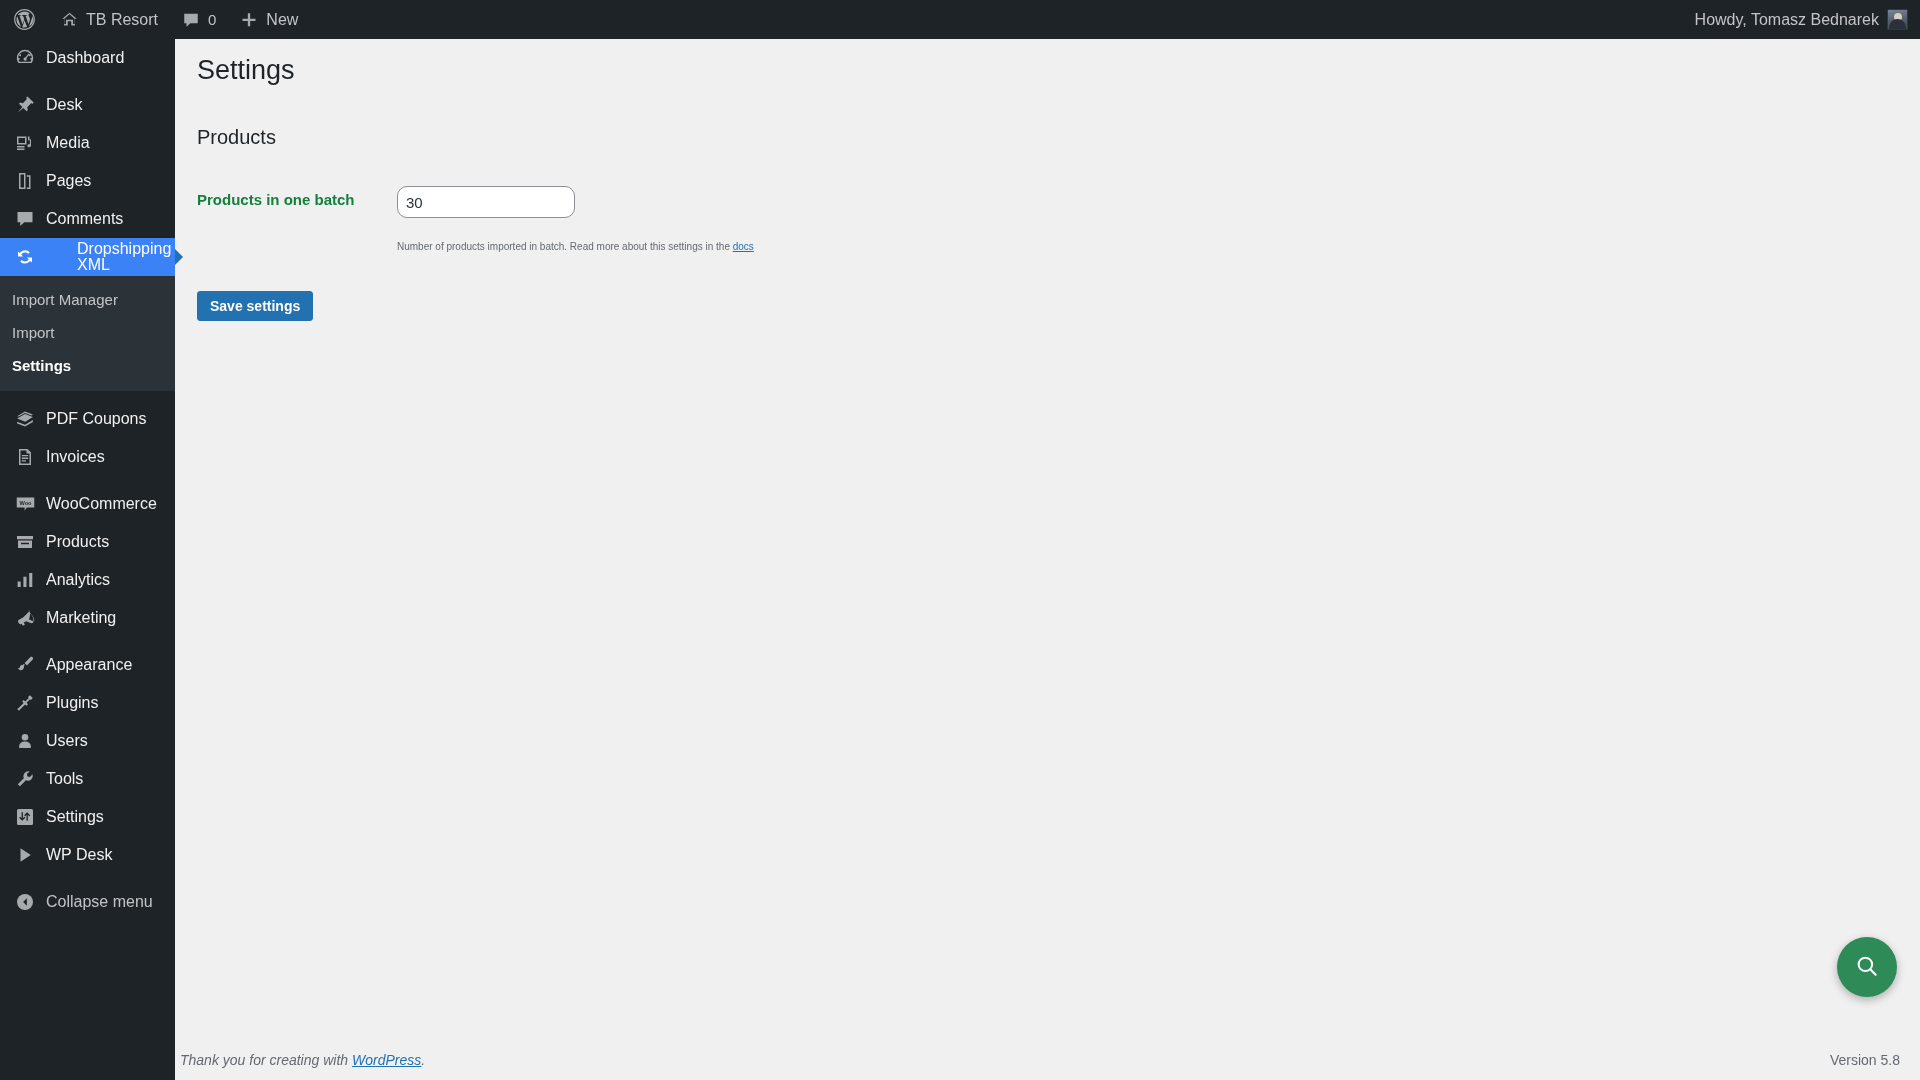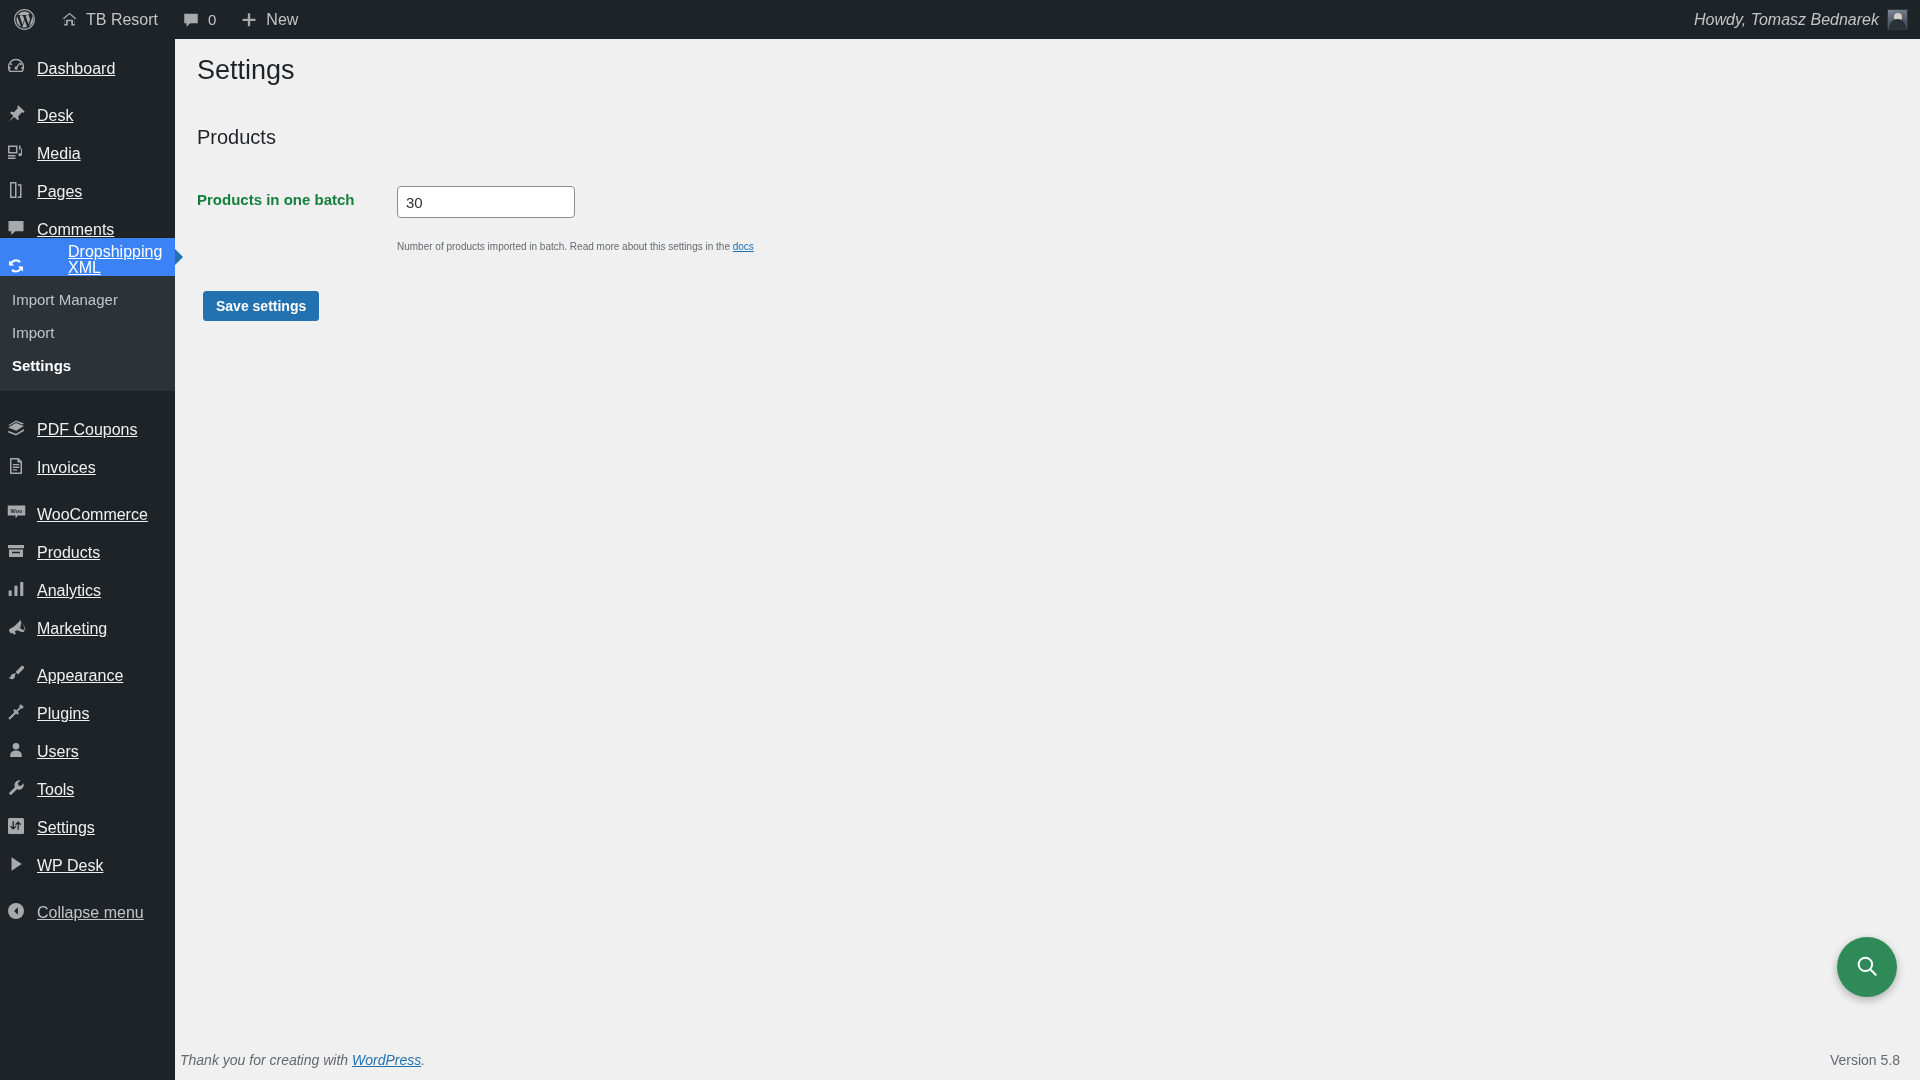--- a/index.html
+++ b/index.html
@@ -35,21 +35,21 @@
     display: flex;
     align-items: center;
     gap: 8px;
     padding: 0 12px;
     color: #c3c4c7;
     cursor: pointer;
     height: 39px;
     white-space: nowrap;
   }
   .ab-spacer { flex: 1 1 auto; }
-  .ab-right { display: flex; align-items: flex-start; font-style: italic; }
+  .ab-right { display: flex; align-items: flex-start; }
   .wp-logo-glyph {
     display: block;
     width: 25px; height: 25px;
   }
   .ab-icon svg { display: block; }
   .ab-count {
     font-size: 15px;
     color: #c3c4c7;
   }
   .avatar {
@@ -85,28 +85,27 @@
     top: 39px;
     left: 0;
     width: 175px;
     height: 1041px;
     background: #1d2327;
     z-index: 40;
   }
   .menu-item {
     position: relative;
     display: flex;
-    align-items: flex-end;
+    align-items: center;
     height: 38px;
-    padding-left: 4px;
+    padding-left: 13px;
     color: #f0f0f1;
     font-size: 16px;
     cursor: pointer;
     line-height: 1;
-    text-decoration: underline;
   }
   .menu-item .mi-icon {
     width: 24px;
     min-width: 24px;
     margin-right: 9px;
     display: flex;
     align-items: center;
     justify-content: center;
     color: #a7aaad;
   }
@@ -199,41 +198,41 @@
   table.form-table td {
     vertical-align: top;
     padding: 13px 10px;
     line-height: 1.3;
   }
   input.regular-text {
     width: 178px;
     height: 32px;
     padding: 0 8px;
     border: 1px solid #8c8f94;
-    border-radius: 4px;
+    border-radius: 10px;
     background: #fff;
     color: #2c3338;
     font-size: 15px;
     font-family: "Liberation Sans", sans-serif;
     box-shadow: 0 0 0 transparent;
     outline: none;
   }
   p.description {
     font-size: 10px;
     color: #646970;
     margin-top: 22px;
     line-height: 1.4;
   }
   a.link {
     color: #2271b1;
     text-decoration: underline;
     cursor: pointer;
   }
 
-  .submit-wrap { margin-top: 24px; margin-left: 6px; }
+  .submit-wrap { margin-top: 24px; }
   button.button-primary {
     background: #2271b1;
     border: 1px solid #2271b1;
     border-radius: 3px;
     color: #fff;
     font-size: 14px;
     font-weight: 600;
     font-family: "Liberation Sans", sans-serif;
     padding: 0 12px;
     height: 30px;

